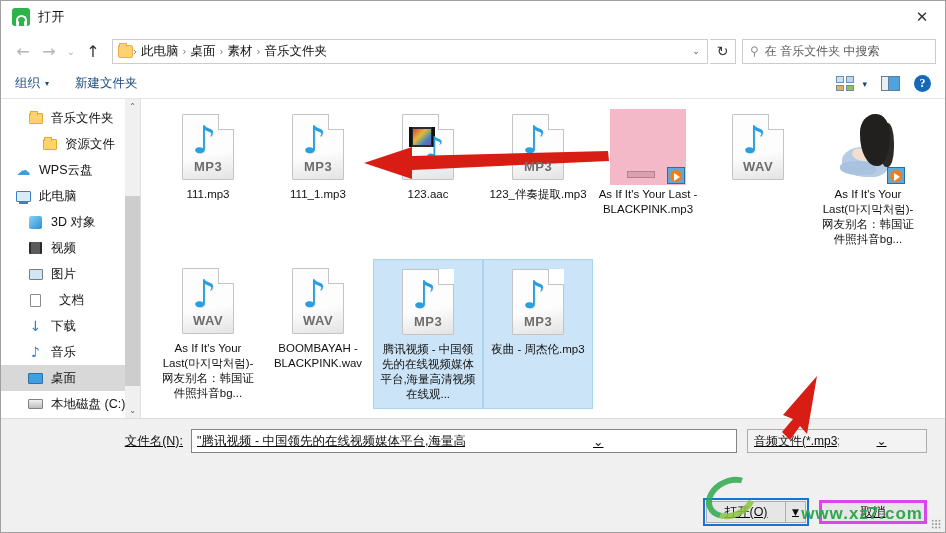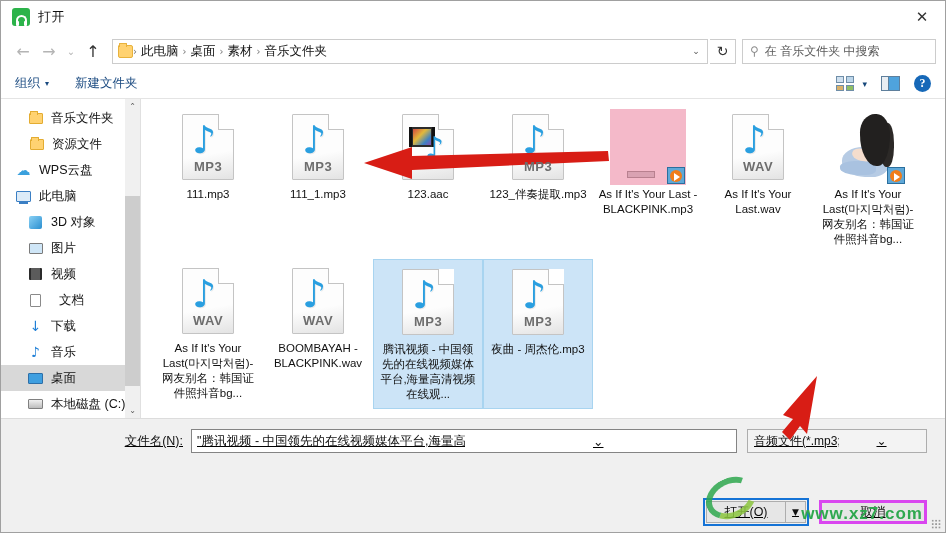--- a/index.html
+++ b/index.html
@@ -404,21 +404,21 @@
   <div class="body">
 
     <div class="sidebar">
       <div id="nav-list">
           <div class="nav-item" style="padding-left: 26px;">
             <span class="ico">
               <span class="ic-folder"></span>
             </span>
             <span>音乐文件夹</span>
           </div>
-          <div class="nav-item" style="padding-left: 27px;">
+          <div class="nav-item" style="padding-left: 40px;">
             <span class="ico">
               <span class="ic-folder"></span>
             </span>
             <span>资源文件</span>
           </div>
           <div class="nav-item" style="padding-left: 14px;">
             <span class="ico">
               <span class="ic-cloud">☁</span>
             </span>
             <span>WPS云盘</span>
@@ -430,29 +430,29 @@
             <span>此电脑</span>
           </div>
           <div class="nav-item" style="padding-left: 26px;">
             <span class="ico">
               <span class="ic-3d"></span>
             </span>
             <span>3D 对象</span>
           </div>
           <div class="nav-item" style="padding-left: 26px;">
             <span class="ico">
+              <span class="ic-video"></span>
+            </span>
+            <span>视频</span>
+          </div>
+          <div class="nav-item" style="padding-left: 26px;">
+            <span class="ico">
               <span class="ic-pic"></span>
             </span>
             <span>图片</span>
-          </div>
-          <div class="nav-item" style="padding-left: 26px;">
-            <span class="ico">
-              <span class="ic-video"></span>
-            </span>
-            <span>视频</span>
           </div>
           <div class="nav-item" style="padding-left: 26px; gap: 8px;">
             <span class="ico">
               <span class="ic-doc"></span>
             </span>
             <span>文档</span>
           </div>
           <div class="nav-item" style="padding-left: 26px;">
             <span class="ico">
               <span class="ic-dl">↓</span>
@@ -557,21 +557,20 @@
             <div class="label">As If It's Your Last - BLACKPINK.mp3</div>
           </div>
           <div class="cell">
             <div class="thumb">
               <div class="doc">
                 <div class="fold"></div>
                 <div class="note">♪</div>
                 <div class="fmt">WAV</div>
               </div>
             </div>
-            <div class="label">As If It's Your Last.wav</div>
           </div>
           <div class="cell">
             <div class="thumb">
               <div class="photo photo-girl">
                 <div class="g-jeans"></div>
                 <div class="g-leg"></div>
                 <div class="g-hair2"></div>
                 <div class="g-top"></div>
                 <div class="g-arm"></div>
                 <div class="g-face"></div>

